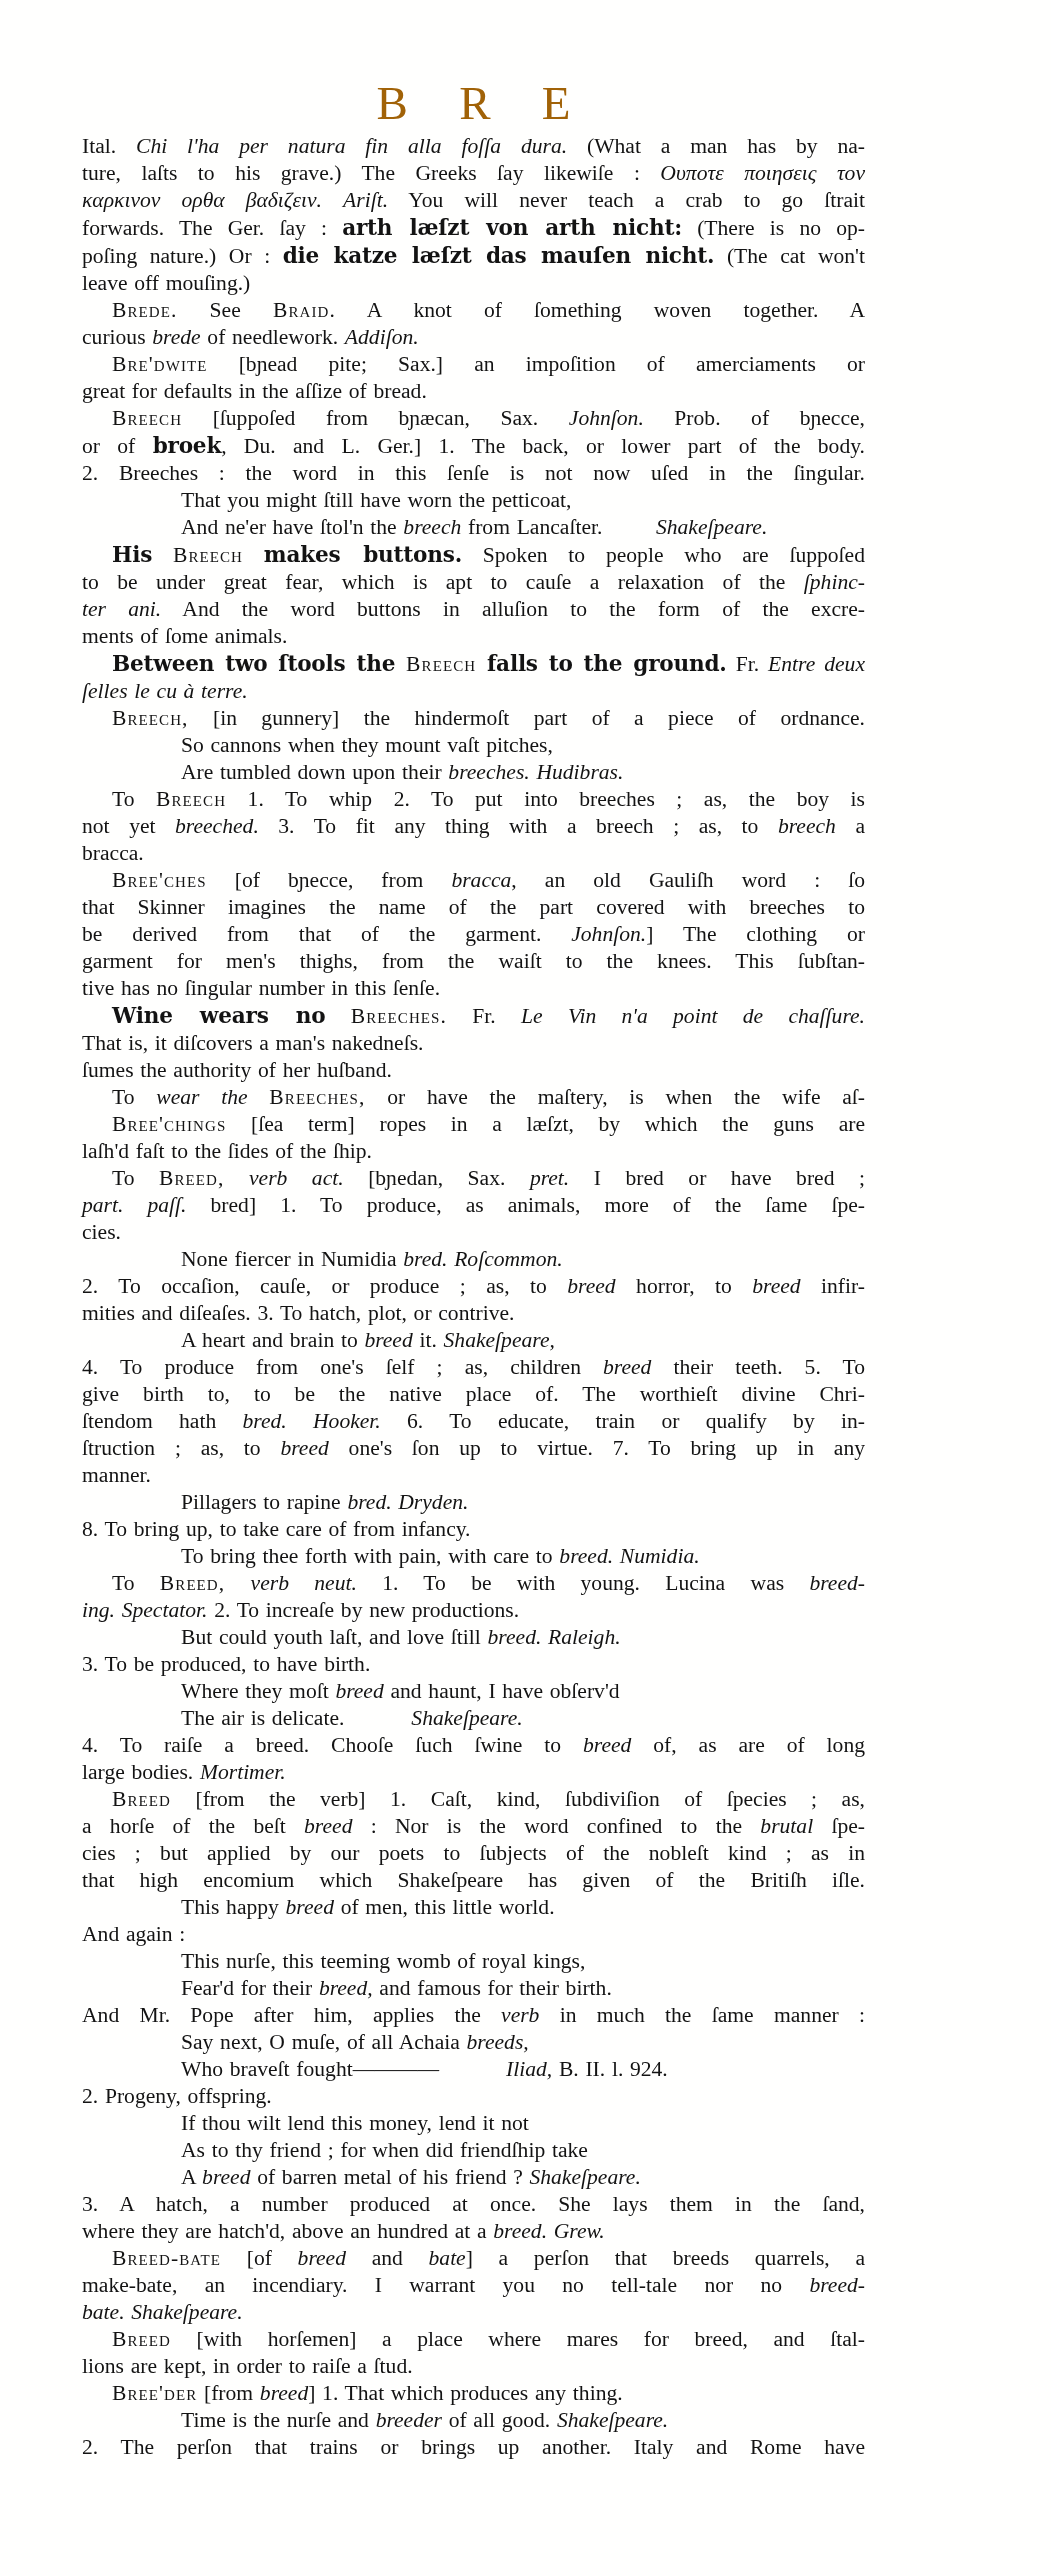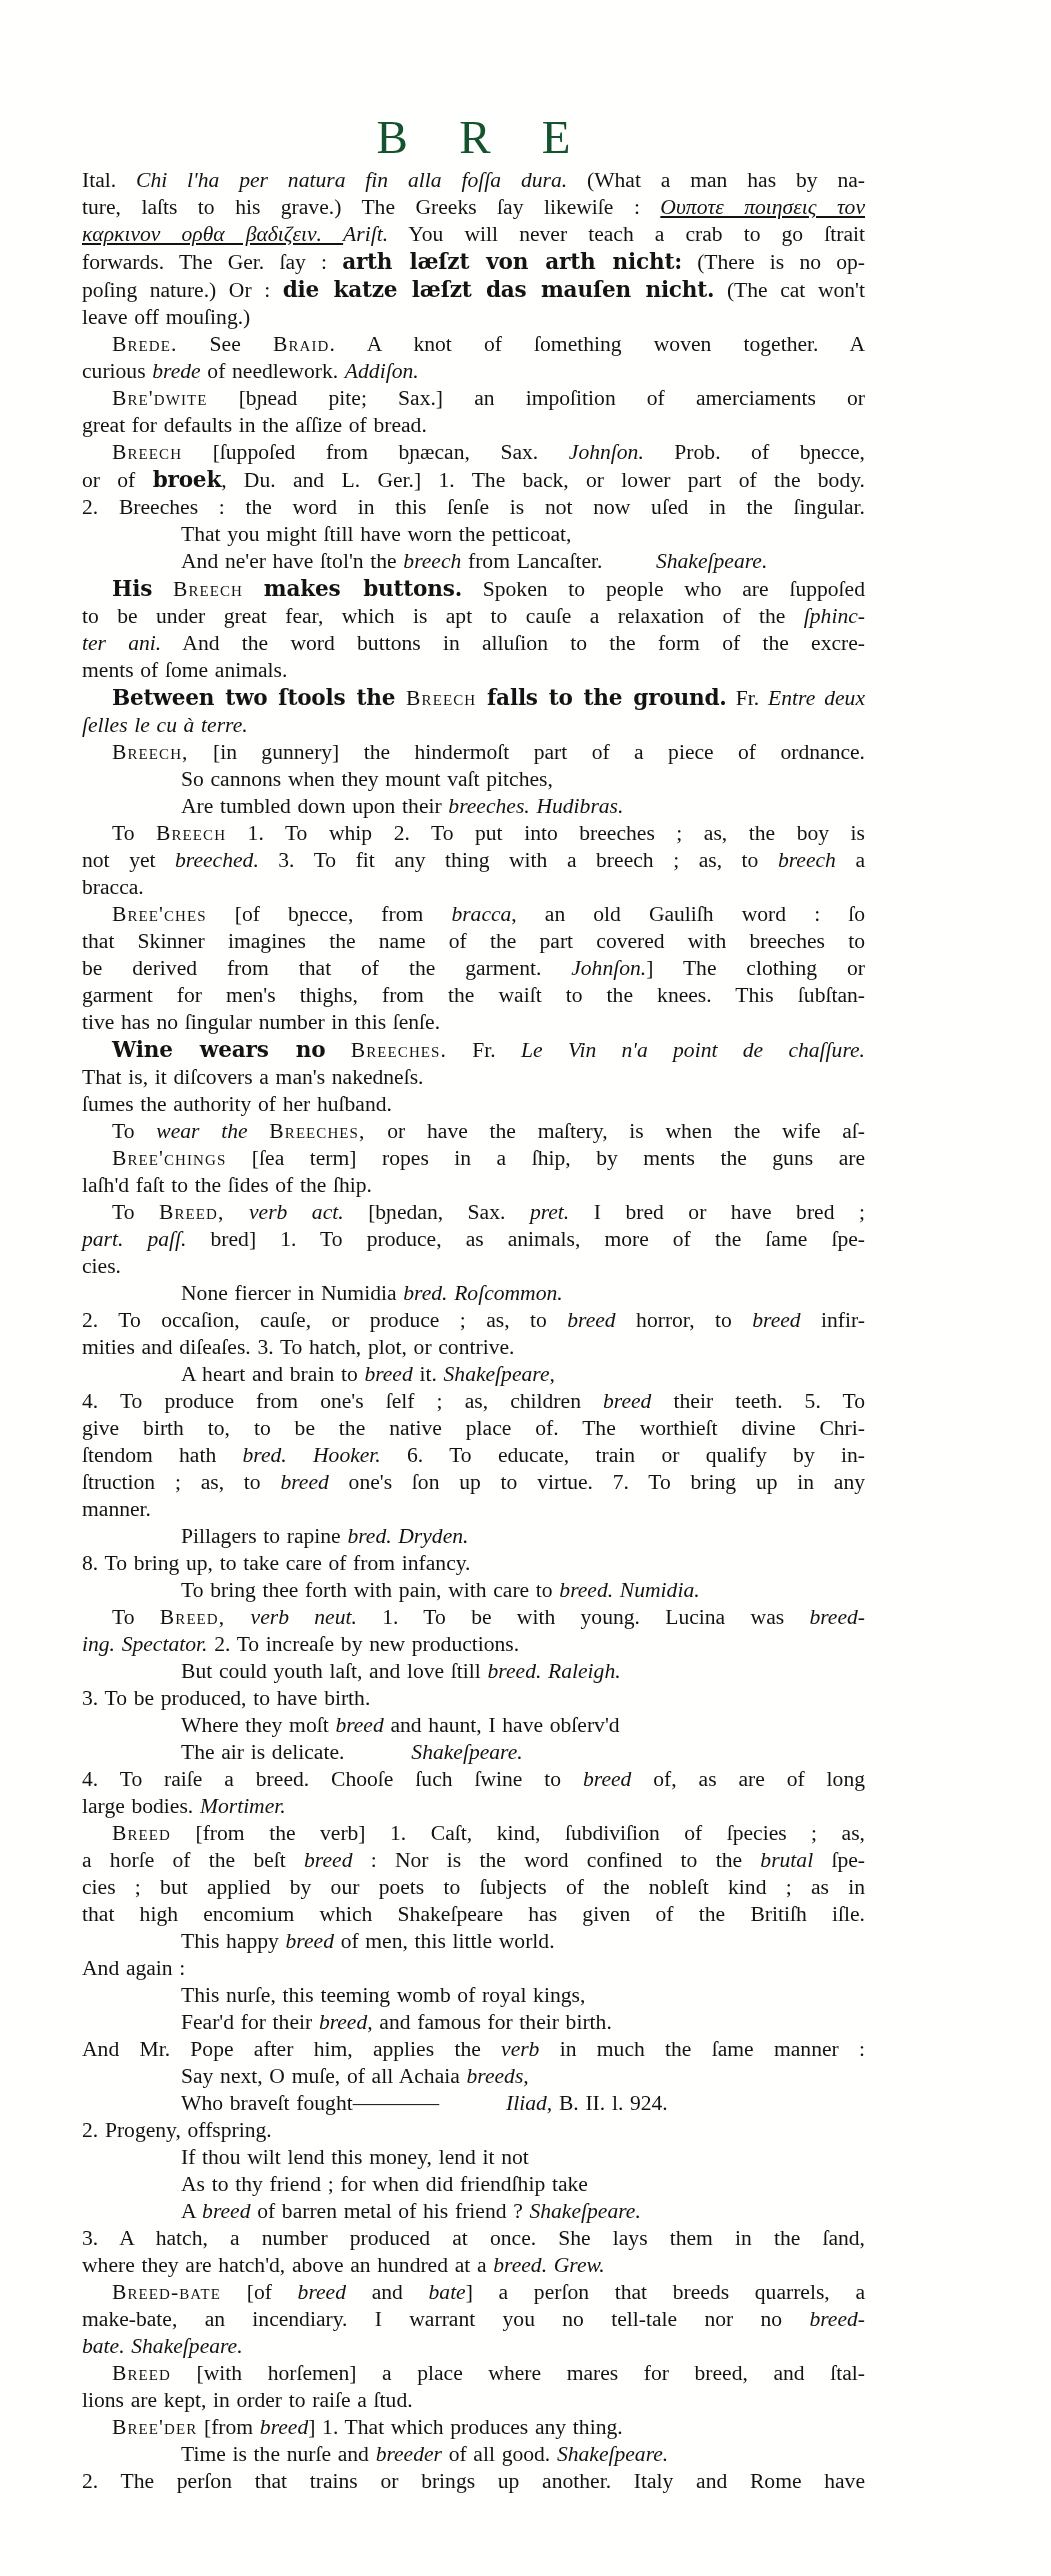--- a/index.html
+++ b/index.html
@@ -5,44 +5,44 @@
   html,body { margin:0; padding:0; background:#e8e8e8; }
   .page {
     position:relative;
     width:1051px; height:3208px;
     background:#fffffe;
     font-family:"Liberation Serif","DejaVu Serif",serif;
     color:#131313;
     overflow:hidden;
   }
   .running-head {
-    padding-top:114px;
+    padding-top:80px;
     width:783px; margin-left:82px;
     text-align:center;
     font-size:47px;
     letter-spacing:0.42em;
     text-indent:0.42em;
     line-height:1;
-    color:#14532d;
+    color:#a16207;
   }
   .column {
     width:783px; margin-left:82px;
     margin-top:6px;
     font-size:21.6px;
     line-height:27px;
     word-spacing:0.06em;
   }
   .line { min-height:27px; }
   .ind0 { padding-left:0; }
   .ind1 { padding-left:30px; }
   .ind2 { padding-left:99px; }
   .full { text-align:justify; text-align-last:justify; }
   .seg-n  { font-style:normal; }
   .seg-i  { font-style:italic; }
-  .seg-g  { font-style:italic;text-decoration:underline; }
+  .seg-g  { font-style:italic; }
   .seg-sc { font-variant:small-caps; letter-spacing:0.05em; }
   .seg-bl { font-weight:bold; letter-spacing:-0.01em; font-family:"DejaVu Serif",serif; }
 </style>
 </head>
 <body>
 
 <div class="page">
   <div class="running-head">B R E</div>
   <div class="column">
       <div class="line ind0 full"><span class="seg-n">Ital.  </span><span class="seg-i">Chi l'ha per natura fin alla foſſa dura.</span><span class="seg-n">  (What a man has by na-</span></div>
@@ -74,21 +74,21 @@
       <div class="line ind0"><span class="seg-n">bracca.</span></div>
       <div class="line ind1 full"><span class="seg-sc">Bree'ches</span><span class="seg-n"> [of bɲecce,  from </span><span class="seg-i">bracca</span><span class="seg-n">,  an old Gauliſh word :  ſo</span></div>
       <div class="line ind0 full"><span class="seg-n">that Skinner imagines the name of the part covered with breeches to</span></div>
       <div class="line ind0 full"><span class="seg-n">be derived from that of the garment.  </span><span class="seg-i">Johnſon.</span><span class="seg-n">]  The clothing or</span></div>
       <div class="line ind0 full"><span class="seg-n">garment for men's thighs, from the waiſt to the knees.  This ſubſtan-</span></div>
       <div class="line ind0"><span class="seg-n">tive has no ſingular number in this ſenſe.</span></div>
       <div class="line ind1 full"><span class="seg-bl">Wine wears no</span><span class="seg-n"> </span><span class="seg-sc">Breeches.</span><span class="seg-n">  Fr.  </span><span class="seg-i">Le Vin n'a point de chaſſure.</span></div>
       <div class="line ind0"><span class="seg-n">That is, it diſcovers a man's nakedneſs.</span></div>
       <div class="line ind0"><span class="seg-n">ſumes the authority of her huſband.</span></div>
       <div class="line ind1 full"><span class="seg-n">To </span><span class="seg-i">wear the</span><span class="seg-n"> </span><span class="seg-sc">Breeches,</span><span class="seg-n"> or have the maſtery,  is when the wife aſ-</span></div>
-      <div class="line ind1 full"><span class="seg-sc">Bree'chings</span><span class="seg-n"> [ſea term] ropes in a ſhip,  by ments the guns are</span></div>
+      <div class="line ind1 full"><span class="seg-sc">Bree'chings</span><span class="seg-n"> [ſea term] ropes in a læſzt,  by which the guns are</span></div>
       <div class="line ind0"><span class="seg-n">laſh'd faſt to the ſides of the ſhip.</span></div>
       <div class="line ind1 full"><span class="seg-n">To </span><span class="seg-sc">Breed,</span><span class="seg-n"> </span><span class="seg-i">verb act.</span><span class="seg-n"> [bɲedan, Sax.  </span><span class="seg-i">pret.</span><span class="seg-n">  I bred  or  have bred ;</span></div>
       <div class="line ind0 full"><span class="seg-i">part. paſſ.</span><span class="seg-n"> bred]  1. To produce,  as animals,  more of the ſame ſpe-</span></div>
       <div class="line ind0"><span class="seg-n">cies.</span></div>
       <div class="line ind2"><span class="seg-n">None fiercer in Numidia </span><span class="seg-i">bred.</span><span class="seg-n">  </span><span class="seg-i">Roſcommon.</span></div>
       <div class="line ind0 full"><span class="seg-n">2. To occaſion, cauſe, or produce ;  as,  to </span><span class="seg-i">breed</span><span class="seg-n"> horror,  to </span><span class="seg-i">breed</span><span class="seg-n"> infir-</span></div>
       <div class="line ind0"><span class="seg-n">mities and diſeaſes.   3. To hatch,  plot,  or contrive.</span></div>
       <div class="line ind2"><span class="seg-n">A heart and brain to </span><span class="seg-i">breed</span><span class="seg-n"> it.  </span><span class="seg-i">Shakeſpeare,</span></div>
       <div class="line ind0 full"><span class="seg-n">4. To produce from one's ſelf ;  as,  children </span><span class="seg-i">breed</span><span class="seg-n"> their teeth.   5.  To</span></div>
       <div class="line ind0 full"><span class="seg-n">give birth to,  to be the native place of.   The worthieſt divine Chri-</span></div>

